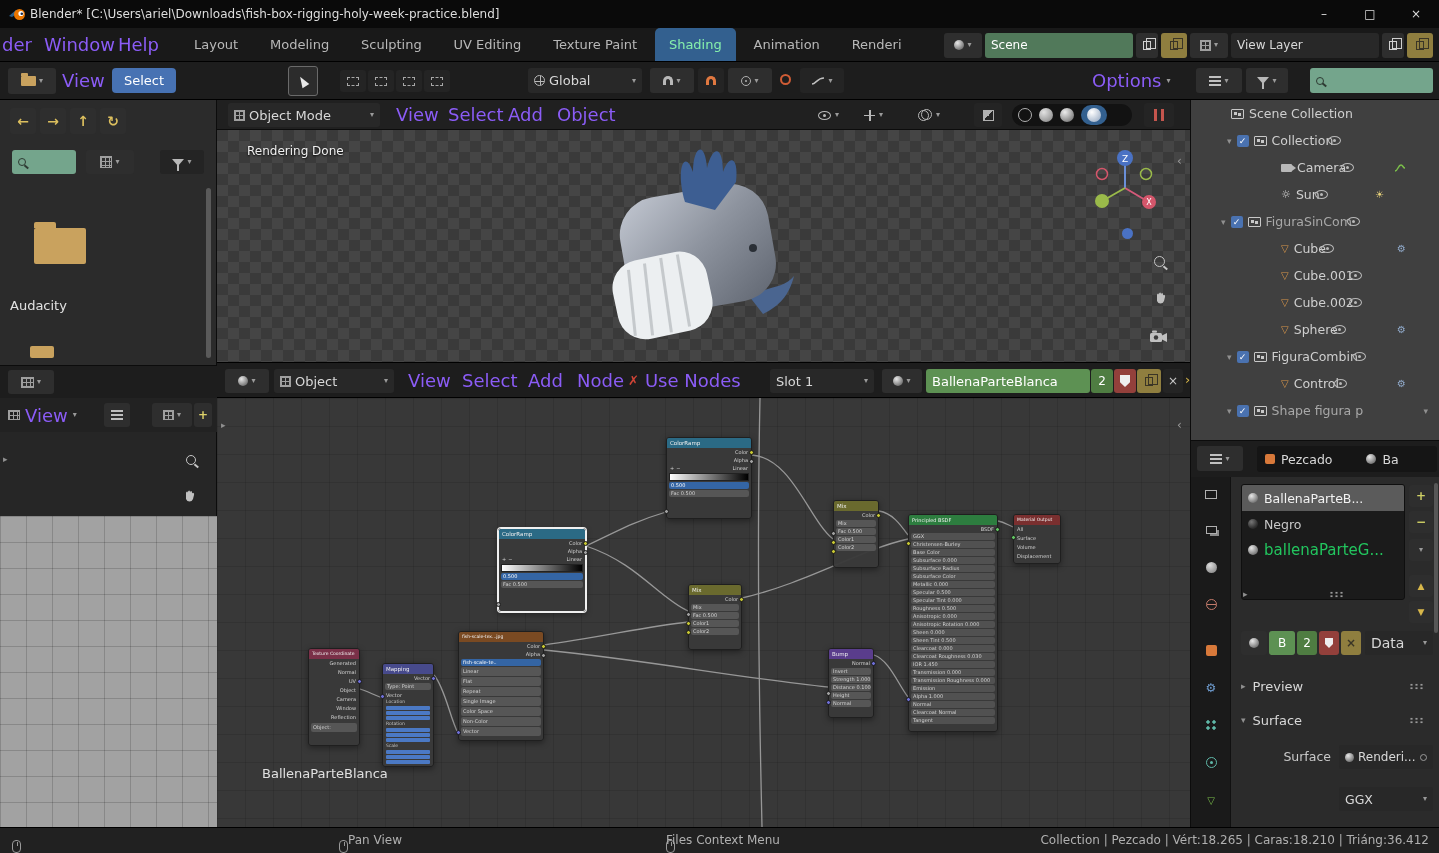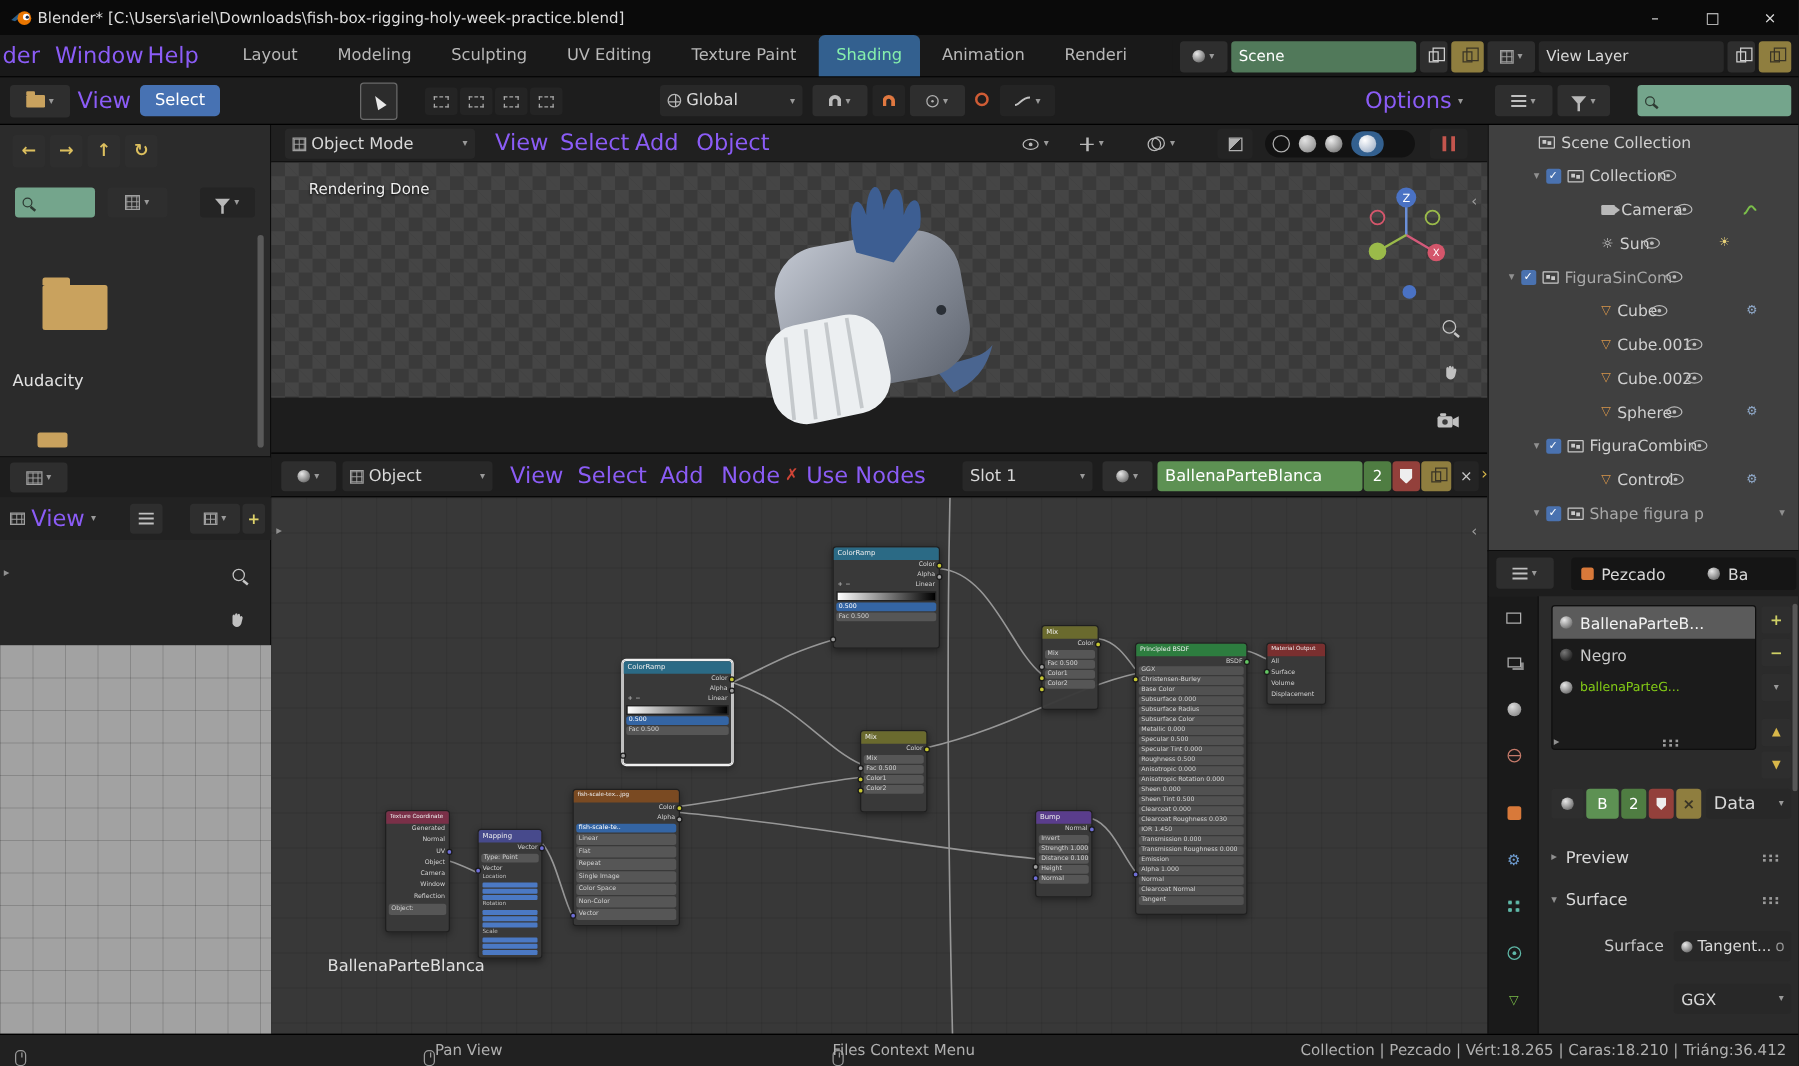--- a/index.html
+++ b/index.html
@@ -354,21 +354,21 @@
         <span class="sph mat"></span>
         <span class="flex" style="width:26px;height:20px;background:#33608f;border-radius:10px;justify-content:center">
             <span class="sph rend"></span>
           </span>
       </div>
       <div class="btn a" style="left:927px;top:3px;width:30px;height:24px;background:#242424">
           <span class="pause-ic"></span>
         </div>
     </div>
 
-    <div class="a" style="left:0;top:30px;width:973px;height:188px;background-color:#3a3a3a;background-image:linear-gradient(45deg,#454545 25%,transparent 25%,transparent 75%,#454545 75%),linear-gradient(45deg,#454545 25%,transparent 25%,transparent 75%,#454545 75%);background-size:22px 22px;background-position:0 0,11px 11px">
+    <div class="a" style="left:0;top:30px;width:973px;height:232px;background-color:#3a3a3a;background-image:linear-gradient(45deg,#454545 25%,transparent 25%,transparent 75%,#454545 75%),linear-gradient(45deg,#454545 25%,transparent 25%,transparent 75%,#454545 75%);background-size:22px 22px;background-position:0 0,11px 11px">
       <span class="a" style="left:30px;top:14px;color:#f0f0f0;font-size:12px;text-shadow:0 1px 2px #000">Rendering Done</span>
 
       
       <svg class="a" style="left:372px;top:6px" width="210" height="218">
         <defs>
           <linearGradient id="bodyg" x1="0" y1="0" x2="1" y2="1">
             <stop offset="0" stop-color="#c3c8d2"></stop>
               <stop offset="0.5" stop-color="#8d939e"></stop>
               <stop offset="1" stop-color="#5f6570"></stop>
           </linearGradient>
@@ -683,21 +683,21 @@
           <path d="M1,8 C4,8 4,2 7,2 C9,2 9,5 11,5" stroke="#7bbf4a" fill="none" stroke-width="1.5"></path>
         </svg>
       <i class="eye-ic a" style="right:10px"></i>
     </div>
     <div class="ol-row" style="padding-left:90px">
       <i class="sun-ic"></i>
       <span class="ol-label">Sun</span>
       <i class="sun-bright a" style="right:56px"></i>
       <i class="eye-ic a" style="right:10px"></i>
     </div>
-    <div class="ol-row" style="padding-left:16px">
+    <div class="ol-row" style="padding-left:30px">
       <i class="caret"></i>
       <span class="check-ic"></span>
       <span class="coll-ic"></span>
       <span class="ol-label" style="color:#a8a8a8">FiguraSinCom</span>
       <i class="eye-ic a" style="right:10px"></i>
     </div>
     <div class="ol-row" style="padding-left:90px">
       <i class="mesh-ic"></i>
       <span class="ol-label">Cube</span>
       <i class="wrench-ic a" style="right:34px"></i>
@@ -789,21 +789,21 @@
       <div class="flex" style="height:26px;background:#5b5b5b;color:#f2f2f2;padding:0 6px;gap:6px">
         <span class="ball-ic s"></span>
         <span style="font-size:12.5px">BallenaParteB...</span>
       </div>
       <div class="flex" style="height:26px;padding:0 6px;gap:6px">
         <span class="ball-ic s dark"></span>
         <span style="font-size:12.5px;color:#c8c8c8">Negro</span>
       </div>
       <div class="flex" style="height:26px;padding:0 6px;gap:6px">
         <span class="ball-ic s"></span>
-        <span style="font-size:10px;color:#84cc16">ballenaParteG...</span>
+        <span style="font-size:15px;color:#22c55e">ballenaParteG...</span>
       </div>
     </div>
     <div class="btn a" style="left:1406px;top:0"></div>
     <div class="btn a" style="left:218px;top:44px;width:24px;height:22px;color:#cfd065;font-weight:bold">+</div>
     <div class="btn a" style="left:218px;top:70px;width:24px;height:22px;color:#cfd065;font-weight:bold">−</div>
     <div class="btn a" style="left:218px;top:98px;width:24px;height:22px">
         <i class="chev"></i>
       </div>
     <div class="btn a" style="left:218px;top:134px;width:24px;height:22px;color:#d8b74a;font-size:9px">▲</div>
     <div class="btn a" style="left:218px;top:160px;width:24px;height:22px;color:#d8b74a;font-size:9px">▼</div>
@@ -834,21 +834,21 @@
       <span class="grip sec-grip"></span>
     </div>
     <div class="a flex" style="left:50px;top:266px;width:192px;height:26px;gap:7px">
       <i class="caret"></i>
       <span style="font-size:13px;color:#d8d8d8">Surface</span>
       <span class="grip sec-grip"></span>
     </div>
     <span class="a" style="left:60px;top:308px;width:80px;text-align:right;font-size:12.5px;color:#c8c8c8">Surface</span>
     <div class="field a" style="left:148px;top:304px;width:94px;height:24px">
       <span class="ball-ic s" style="width:9px;height:9px"></span>
-      <span style="font-size:12px">Tangent...</span>
+      <span style="font-size:12px">Renderi...</span>
       <span style="margin-left:auto;width:7px;height:7px;border:1px solid #9a9a9a;border-radius:50%"></span>
     </div>
     <div class="field a" style="left:148px;top:346px;width:94px;height:24px">
       <span style="font-size:12.5px">GGX</span>
       <i class="chev" style="margin-left:auto"></i>
     </div>
     <div class="a" style="left:243px;top:42px;width:4px;height:150px;background:#575757;border-radius:2px"></div>
   </div>
 
   <div class="a flex" style="left:0;top:827px;width:1439px;height:26px;background:#212121;border-top:1px solid #000;color:#b0b0b0;font-size:12px">

